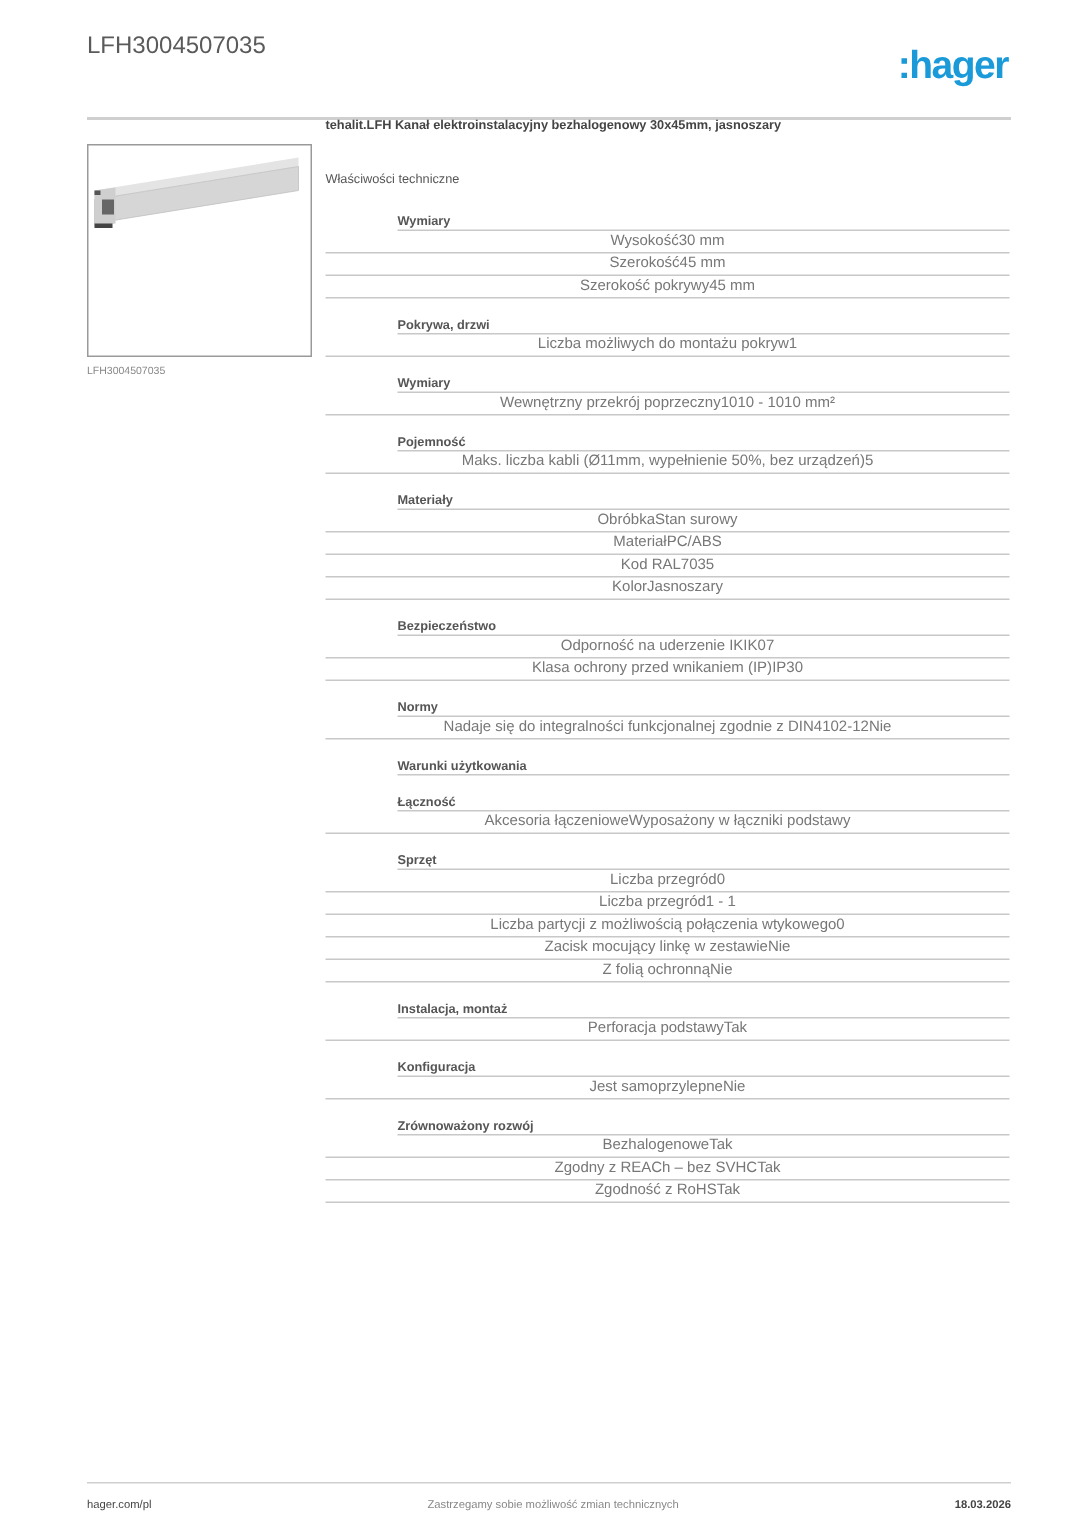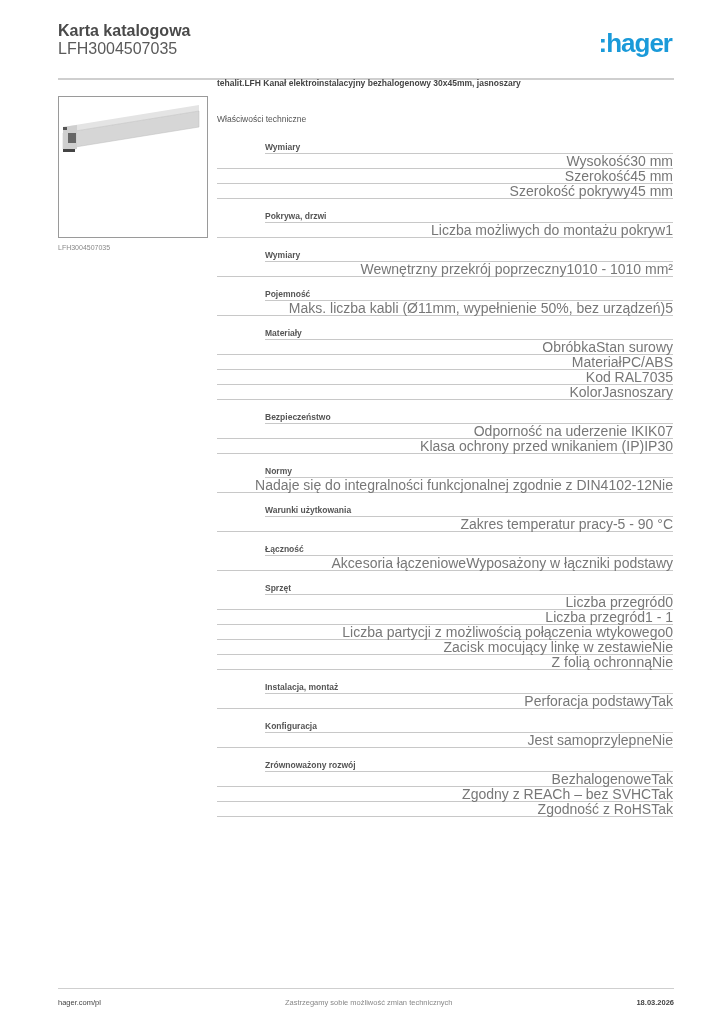--- a/index.html
+++ b/index.html
@@ -14,34 +14,33 @@
 
   .img-box { position: absolute; left: 58px; top: 96px; width: 150px; height: 142px; border: 1px solid #9a9a9a; background: #fff; }
   .img-caption { position: absolute; left: 58px; top: 244px; font-size: 7px; color: #888; }
 
   .main { position: absolute; left: 217px; top: 78px; width: 456px; }
   .product-name { font-size: 8.5px; font-weight: bold; color: #444; height: 36px; }
   .props-heading { font-size: 8.5px; font-weight: normal; color: #555; height: 26px; }
 
   .section { margin-bottom: 10px; }
   .section-title { font-size: 8.5px; font-weight: bold; color: #555; height: 14px; line-height: 14px; border-bottom: 1.5px solid #c8c8c8; margin-left: 48px; }
-  .row { display: flex; justify-content: flex-end; font-size: 14px; color: #777; height: 15px; line-height: 14px; border-bottom: 1.5px solid #c8c8c8; }
+  .row { display: flex; justify-content: center; font-size: 10px; color: #777; height: 15px; line-height: 14px; border-bottom: 1.5px solid #c8c8c8; }
   .row .v { text-align: right; }
 
   .footer-rule { position: absolute; left: 58px; top: 988px; width: 616px; height: 1px; background: #cfcfcf; }
   .footer { position: absolute; left: 58px; top: 998px; width: 616px; font-size: 7.5px; display: flex; justify-content: space-between; }
   .footer .left { font-weight: normal; color: #444; }
   .footer .mid { color: #888; }
   .footer .right { font-weight: bold; color: #444; }
 </style>
 </head>
 <body>
 
 <div class="header">
-  <div class="title">Karta katalogowa</div>
   <div class="code">LFH3004507035</div>
   <div class="logo">:hager</div>
 </div>
 <div class="header-rule"></div>
 
 <div class="img-box">
   <svg width="148" height="140" viewBox="0 0 148 140">
     <polygon points="4,30 140,8 140,14 4,36" fill="#e4e4e4"></polygon>
     <polygon points="4,36 140,14 140,30 4,52" fill="#d6d6d6" stroke="#bdbdbd" stroke-width="0.5"></polygon>
     <polygon points="4,30 18,28 18,52 4,54" fill="#cfcfcf"></polygon>
@@ -124,24 +123,20 @@
       </div>
       <div class="section">
         <div class="section-title">Normy</div>
         <div class="row">
           <span>Nadaje się do integralności funkcjonalnej zgodnie z DIN4102-12</span>
           <span class="v">Nie</span>
         </div>
       </div>
       <div class="section">
         <div class="section-title">Warunki użytkowania</div>
-        <div class="row">
-          <span>Zakres temperatur pracy</span>
-          <span class="v">-5 - 90 °C</span>
-        </div>
       </div>
       <div class="section">
         <div class="section-title">Łączność</div>
         <div class="row">
           <span>Akcesoria łączeniowe</span>
           <span class="v">Wyposażony w łączniki podstawy</span>
         </div>
       </div>
       <div class="section">
         <div class="section-title">Sprzęt</div>

